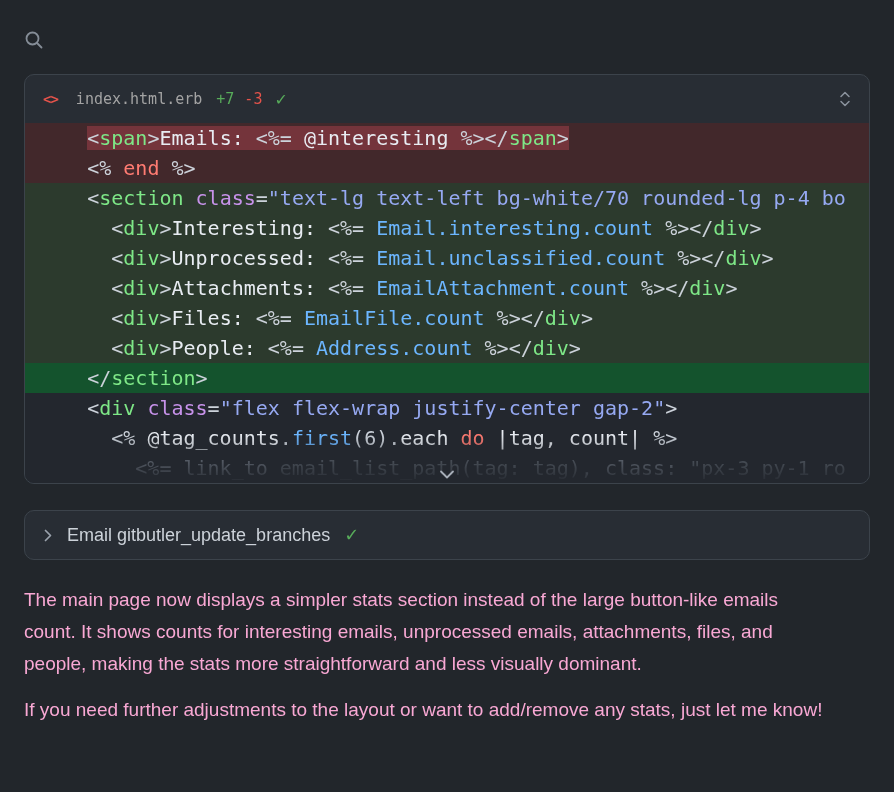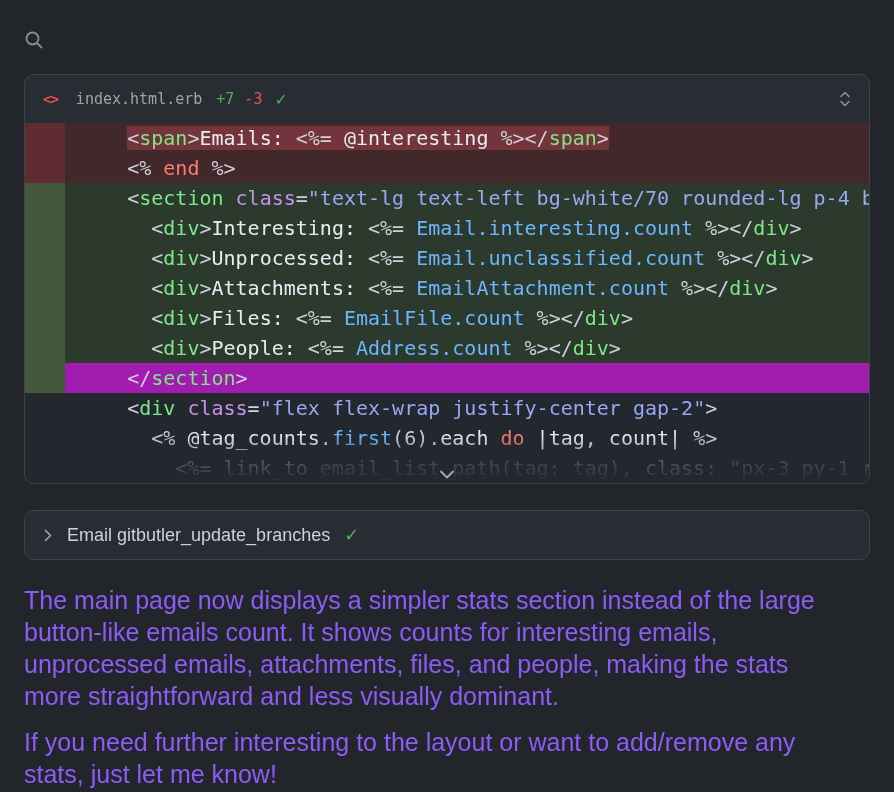--- a/index.html
+++ b/index.html
@@ -32,28 +32,28 @@
   .additions{color:#57ab5a;font-family:"DejaVu Sans Mono",monospace;font-size:15px;margin-left:4px;}
   .deletions{color:#e5534b;font-family:"DejaVu Sans Mono",monospace;font-size:15px;}
   .hdr-check{color:#57ab5a;font-size:16px;margin-left:2px;}
   .expand-toggle{margin-left:auto;display:flex;align-items:center;cursor:pointer;}
 
   .code-body{
     background:#23272e;
     font-family:"DejaVu Sans Mono",monospace;
     font-size:20px;
   }
-  .code-row{display:flex;height:30px;line-height:30px;white-space:pre;}
+  .code-row{display:flex;height:30px;line-height:30px;white-space:pre;flex-direction:column;}
   .code-row .gutter{width:40px;flex:none;}
   .code-row .code-text{flex:1;padding-left:14px;overflow:hidden;color:#e8ecf2;}
   .code-row.removed{background:#42282b;}
   .code-row.removed .gutter{background:#5e2c31;}
   .code-row.added{background:#2c3a2d;}
   .code-row.added .gutter{background:#44583c;}
-  .code-row.added-strong{background:#a21caf;}
+  .code-row.added-strong{background:#14532d;}
   .code-row.added-strong .gutter{background:#44583c;}
   .code-row.context{background:transparent;}
   .code-text .hl{background:#74343b;}
 
   .code-fade{
     position:absolute;left:1px;right:1px;bottom:1px;height:48px;
     background:linear-gradient(to bottom, rgba(35,39,46,0), rgba(35,39,46,0.95));
     pointer-events:none;
     border-radius:0 0 9px 9px;
   }
@@ -68,21 +68,21 @@
     background:#282d34;border:1px solid #3c434b;border-radius:10px;
     display:flex;align-items:center;gap:14px;padding:0 18px;
     cursor:pointer;
   }
   .tool-label{color:#ccd2d9;font-size:18px;}
   .tool-check{color:#57ab5a;font-size:18px;}
 
   
   .assistant-message{margin-top:24px;max-width:808px;}
   .assistant-message p{
-    color:#8b5cf6;font-size:25px;line-height:32px;margin:0 0 14px 0;
+    color:#f9a8d4;font-size:19px;line-height:32px;margin:0 0 14px 0;
   }
 </style>
 </head>
 <body>
 
 <div class="page">
 
   <div class="status-row">
     <span style="line-height:0;">
       <svg width="20" height="20" viewBox="0 0 20 20" fill="none" stroke="#858d97" stroke-width="1.8" stroke-linecap="round">
@@ -133,16 +133,16 @@
       <svg width="10" height="15" viewBox="0 0 10 15" fill="none" stroke="#9aa2ac" stroke-width="1.7" stroke-linecap="round" stroke-linejoin="round">
         <path d="M2.5 2.5 L7.5 7.5 L2.5 12.5"></path>
       </svg>
     </span>
     <span class="tool-label">Email gitbutler_update_branches</span>
     <span class="tool-check">✓</span>
   </div>
 
   <div class="assistant-message">
       <p>The main page now displays a simpler stats section instead of the large button-like emails count. It shows counts for interesting emails, unprocessed emails, attachments, files, and people, making the stats more straightforward and less visually dominant.</p>
-      <p>If you need further interesting to the layout or want to add/remove any stats, just let me know!</p>
+      <p>If you need further adjustments to the layout or want to add/remove any stats, just let me know!</p>
     </div>
 
 </div>
 
 </body></html>

